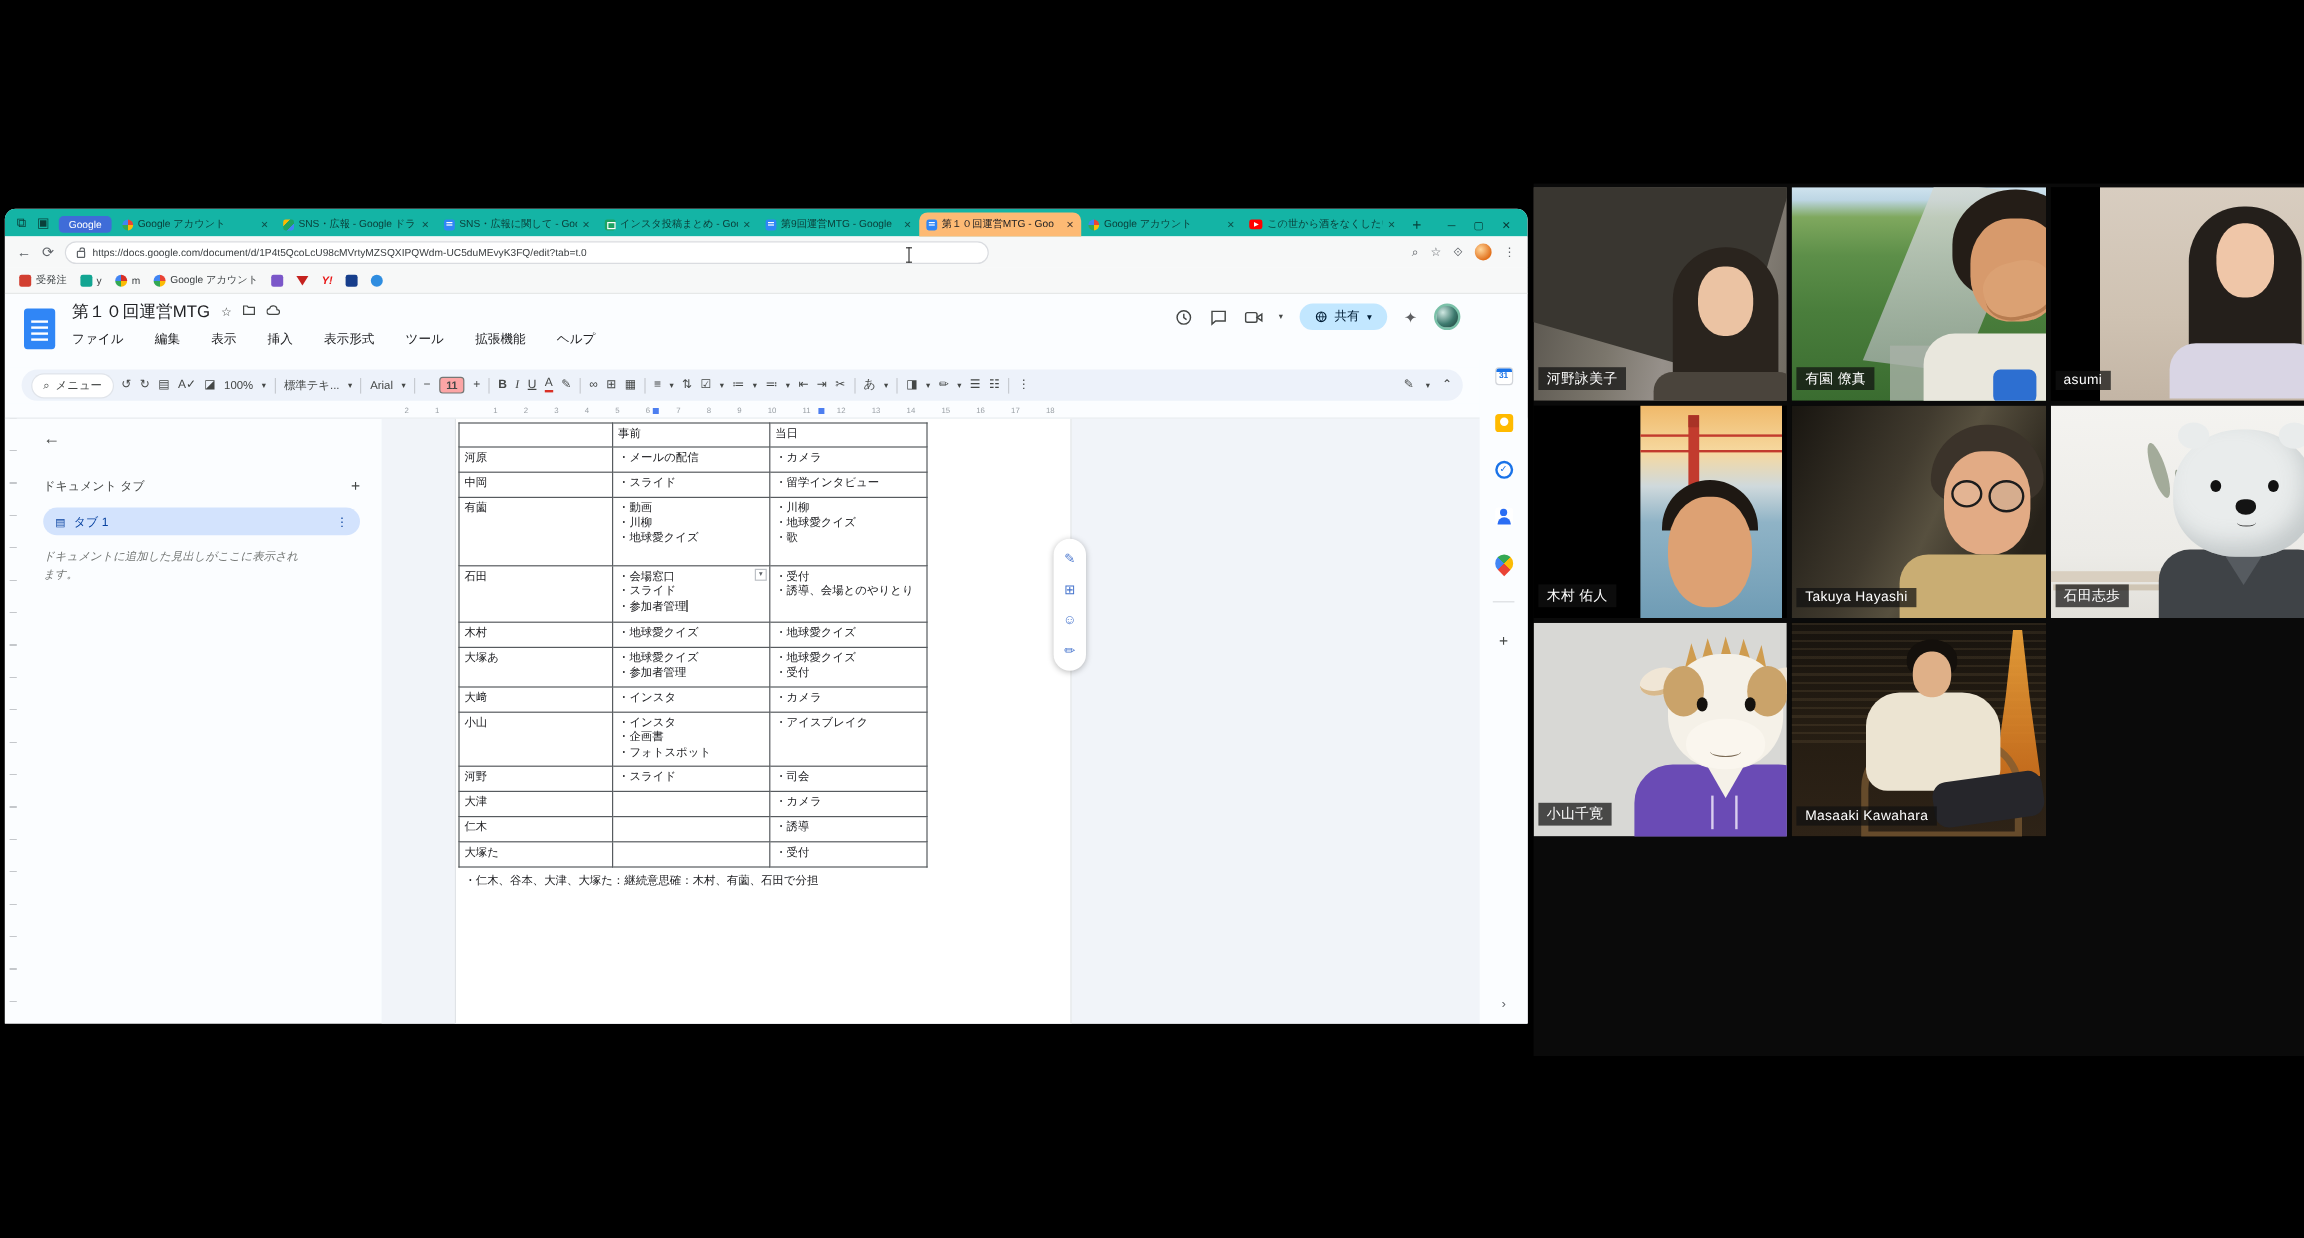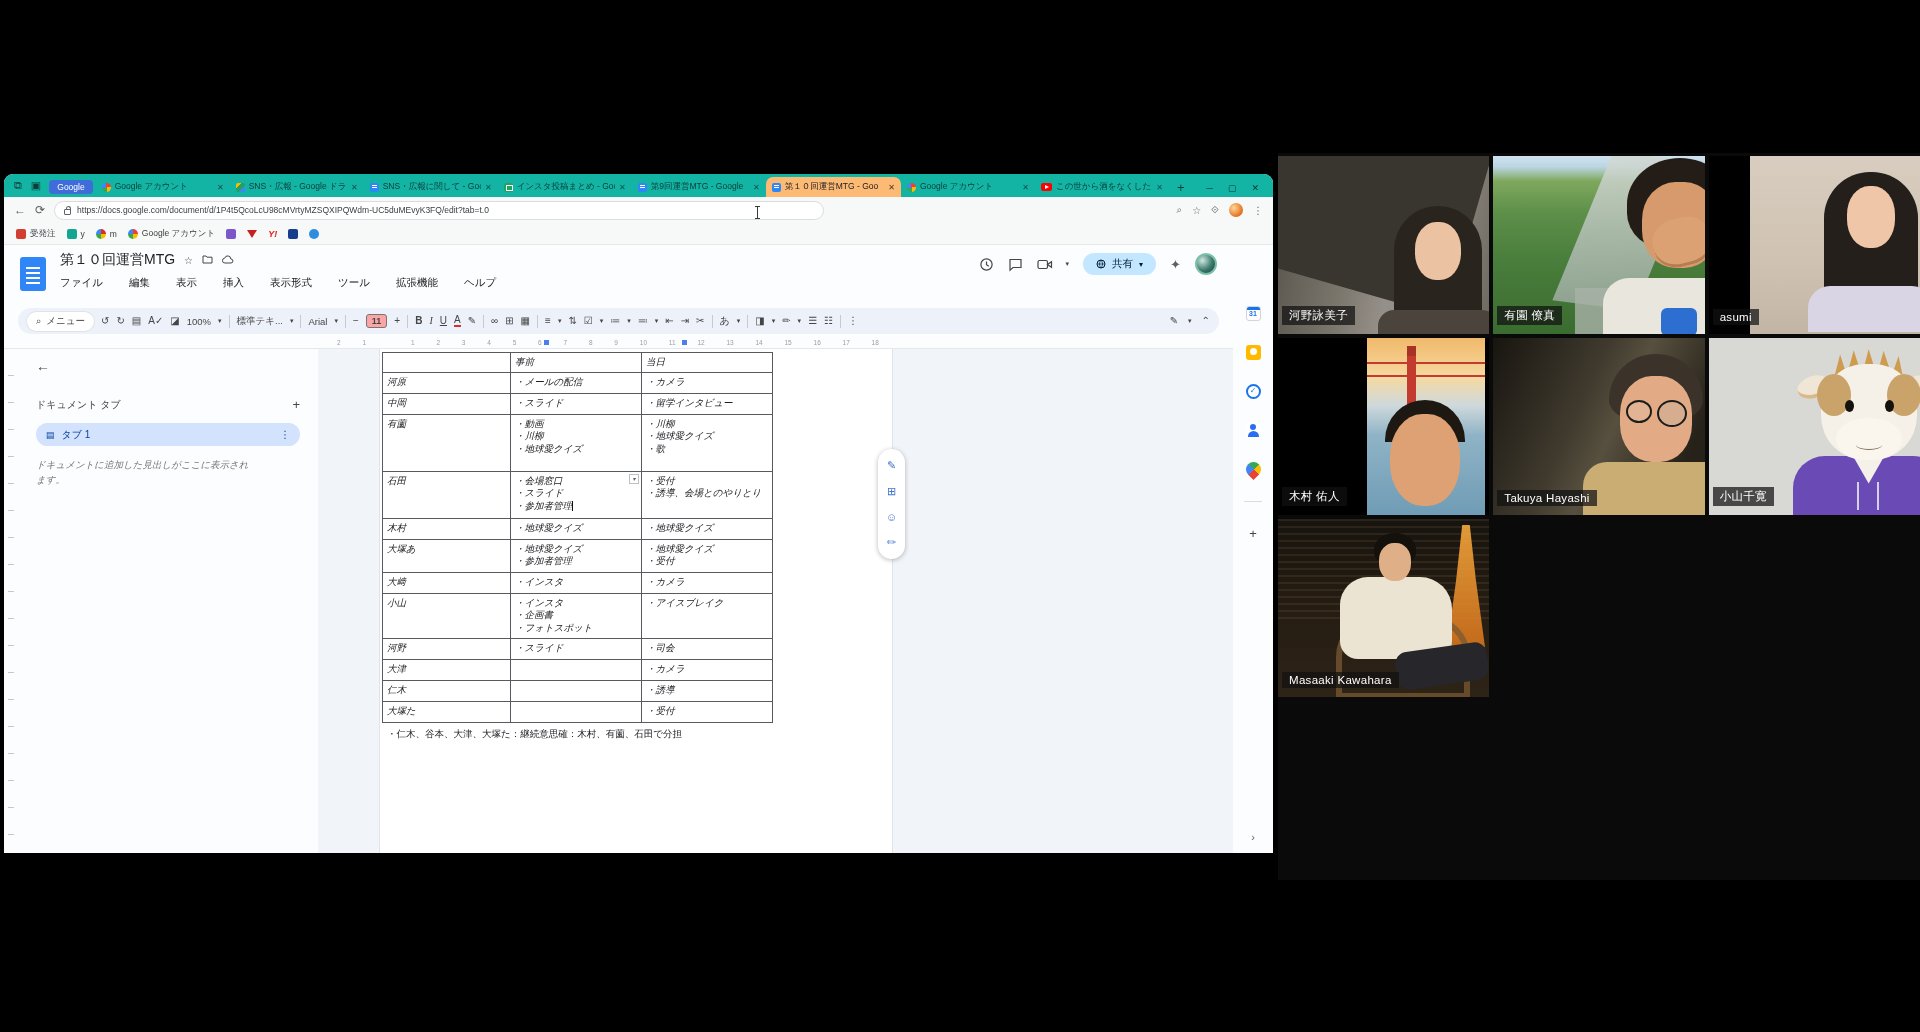--- a/index.html
+++ b/index.html
@@ -99,21 +99,21 @@
   .sb-headrow{display:flex;align-items:center;justify-content:space-between;margin-top:22px;font-size:10px;color:#444746;}
   .sb-plus{font-size:13px;color:#444746;}
   .sb-tabpill{margin-top:11px;height:23px;background:#d3e3fd;border-radius:999px;display:flex;align-items:center;gap:7px;padding:0 10px;font-size:10px;color:#0842a0;}
   .sb-tab-ic{font-size:9px;}
   .sb-dots{margin-left:auto;font-size:10px;color:#0842a0;}
   .sb-helper{margin-top:12px;font-size:9.5px;font-style:italic;color:#747775;line-height:1.55;width:215px;}
 
   .canvas{flex:1;background:#f1f4f9;position:relative;}
   .page{position:absolute;left:61px;top:0;width:514px;height:100%;background:#fff;border-left:1px solid #e0e3e7;border-right:1px solid #e0e3e7;}
   .doc-table{border-collapse:collapse;margin:3px 0 0 2px;table-layout:fixed;width:390px;font-size:9.5px;color:#202124;}
-  .doc-table td{border:1px solid #575b5f;vertical-align:top;padding:3px 4px;line-height:12.5px;white-space:pre-line;overflow:hidden;font-style:italic;}
+  .doc-table td{border:1px solid #575b5f;vertical-align:top;padding:3px 4px;line-height:12.5px;white-space:pre-line;overflow:hidden;}
   .doc-table .c0{width:128px;}
   .doc-table .c1{width:131px;position:relative;}
   .doc-table .c2{width:131px;}
   tr.h-hdr td{height:17px;}
   tr.h-1 td{height:21px;}
   tr.h-3a td{height:57px;margin-top:39px;}
   tr.h-3b td{height:47px;}
   tr.h-2 td{height:33px;}
   tr.h-3c td{height:45px;margin-left:16px;}
   .cell-dd{position:absolute;right:2px;top:2px;width:10px;height:10px;border:1px solid #bdc1c6;background:#fff;color:#5f6368;font-size:6px;line-height:9px;text-align:center;}
@@ -656,20 +656,33 @@
     <div class="tile">
       <div class="scene sc-hayashi">
         <div class="hy-hair"></div>
           <div class="hy-face"></div>
           <div class="hy-glasses"></div>
           <div class="hy-shirt"></div>
       </div>
       <span class="nametag">Takuya Hayashi</span>
     </div>
 
+    <div class="tile">
+      <div class="scene sc-ishida">
+        <div class="is-plant"></div>
+          <div class="is-plant2"></div>
+          <div class="is-board"></div>
+        <div class="is-hood"></div>
+          <div class="is-head"></div>
+          <div class="is-eyes"></div>
+          <div class="is-nose"></div>
+          <div class="is-mouth"></div>
+      </div>
+      <span class="nametag">石田志歩</span>
+    </div>
 
     <div class="tile">
       <div class="scene sc-koyama">
         <div class="ko-mane"></div>
           <div class="ko-ear-l"></div>
           <div class="ko-ear-r"></div>
         <div class="ko-hood"></div>
           <div class="ko-head"></div>
           <div class="ko-eyes"></div>
           <div class="ko-muzzle"></div>

